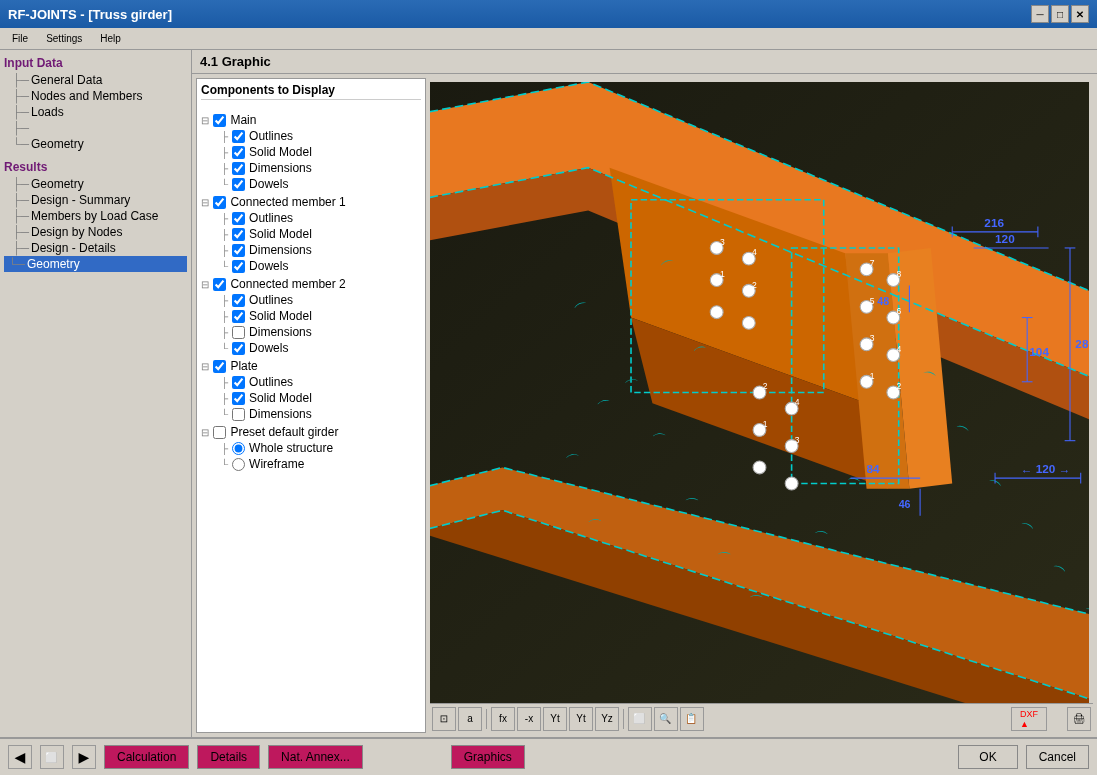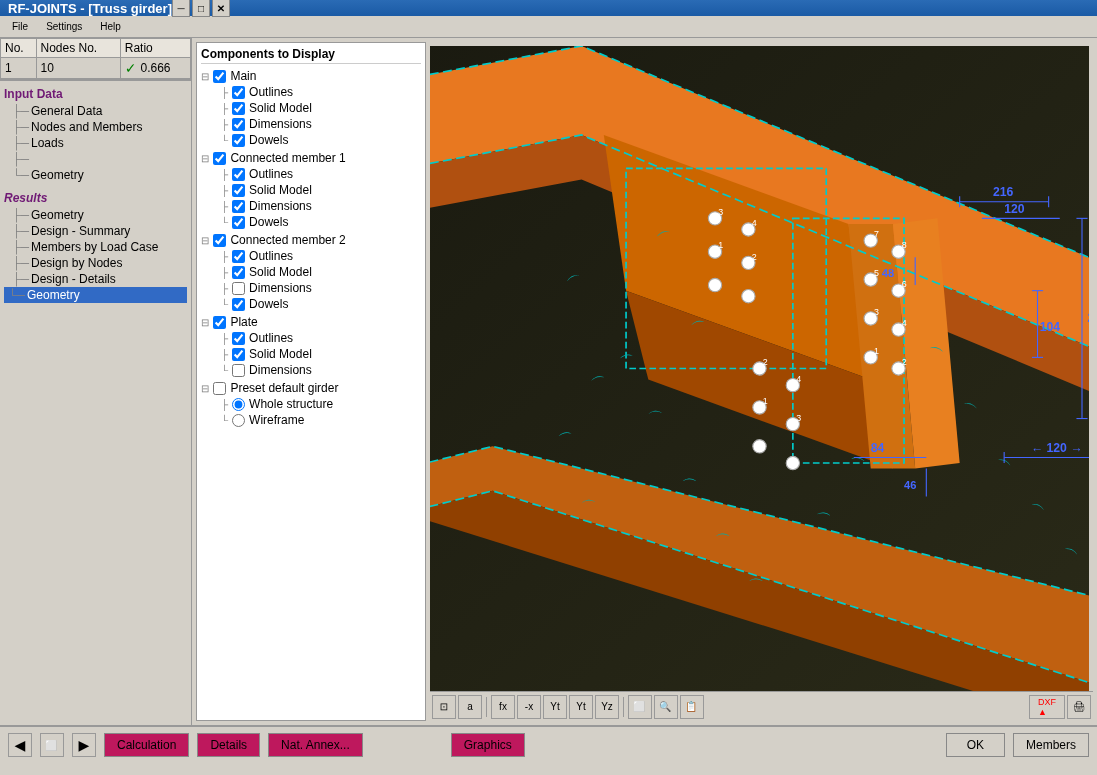--- a/index.html
+++ b/index.html
@@ -2,23 +2,24 @@
 <html><head>
   <meta charset="utf-8">
   <style>
     * { box-sizing: border-box; margin: 0; padding: 0; }
     body { font-family: 'Segoe UI', Tahoma, Geneva, Verdana, sans-serif; font-size: 12px; background: #d4d0c8; overflow: hidden; }
     
     
     .title-bar {
       background: linear-gradient(to bottom, #2a6bb5, #1a5aa5);
       color: white;
-      height: 16px;
+      height: 28px;
       display: flex;
       align-items: center;
+      justify-content: space-between;
       padding: 0 8px;
       font-size: 13px;
       font-weight: bold;
     }
     .title-bar-controls { display: flex; gap: 2px; }
     .title-btn {
       width: 18px; height: 18px;
       background: #d4d0c8;
       border: 1px solid #888;
       display: flex; align-items: center; justify-content: center;
@@ -127,21 +128,21 @@
       width: 230px;
       background: white;
       border: 1px solid #999;
       margin: 4px;
       padding: 4px;
       overflow-y: auto;
       font-size: 12px;
     }
     .components-title {
       font-weight: bold;
-      margin-bottom: 4px;
+      margin-bottom: 12px;
       padding-bottom: 2px;
       border-bottom: 1px solid #ccc;
     }
     .comp-group { margin-bottom: 2px; }
     .comp-group-header {
       display: flex;
       align-items: center;
       gap: 4px;
       padding: 1px 0;
       cursor: pointer;
@@ -179,21 +180,21 @@
     }
     .toolbar-btn {
       width: 24px; height: 24px;
       background: #d4d0c8;
       border: 1px solid #999;
       display: flex; align-items: center; justify-content: center;
       cursor: pointer;
       font-size: 10px;
     }
     .toolbar-sep { width: 1px; height: 20px; background: #999; margin: 0 2px; }
-    .toolbar-right { margin-left: auto; display: flex; gap: 2px; }
+    .toolbar-right { margin-left: auto; display: flex; gap: 20px; }
     
     
     .bottom-bar {
       height: 38px;
       background: #d4d0c8;
       border-top: 2px solid #999;
       display: flex;
       align-items: center;
       padding: 4px 8px;
       gap: 8px;
@@ -265,43 +266,20 @@
 <div class="menu-bar">
   <span class="menu-item">File</span>
   <span class="menu-item">Settings</span>
   <span class="menu-item">Help</span>
 </div>
 
 <div class="main-container">
 
   <div class="left-panel">
 
-    <div class="results-table">
-      <table>
-        <thead>
-          <tr>
-            <th>No.</th>
-            <th>Nodes No.</th>
-            <th>Ratio</th>
-          </tr>
-        </thead>
-        <tbody>
-          <tr>
-            <td>1</td>
-            <td>10</td>
-            <td>
-              <div class="ratio-cell">
-                <span style="color:green; font-size:14px;">✓</span>
-                <span>0.666</span>
-              </div>
-            </td>
-          </tr>
-        </tbody>
-      </table>
-    </div>
 
     <div class="nav-tree">
 
       <div class="section-header">Input Data</div>
 
       <div class="tree-item indent-1">
         <span class="tree-line">├─</span>
         <span>General Data</span>
       </div>
       <div class="tree-item indent-1">
@@ -313,21 +291,21 @@
         <span>Loads</span>
       </div>
       <div class="tree-item indent-1">
         <span class="tree-line">├─</span>
       </div>
       <div class="tree-item indent-1">
         <span class="tree-line">└─</span>
         <span>Geometry</span>
       </div>
 
-      <div class="section-header" style="margin-top:6px;font-style:italic;">Results</div>
+      <div class="section-header" style="margin-top:6px;">Results</div>
 
       <div class="tree-item indent-1">
         <span class="tree-line">├─</span>
         <span>Geometry</span>
       </div>
       <div class="tree-item indent-1">
         <span class="tree-line">├─</span>
         <span>Design - Summary</span>
       </div>
       <div class="tree-item indent-1">
@@ -345,20 +323,21 @@
       <div class="tree-item indent-1 nav-active">
         <span class="tree-line">└─</span>
         <span>Geometry</span>
       </div>
 
     </div>
   </div>
 
   <div class="right-panel">
 
+    <div class="section-title">4.1 Graphic</div>
 
     <div class="content-area">
 
       <div class="components-panel">
         <div class="components-title">Components to Display</div>
 
         <div class="comp-group">
           <div class="comp-group-header">
             <span style="color:#808080;font-size:10px;">⊟</span>
             <input type="checkbox" checked="" style="">
@@ -652,14 +631,14 @@
   <div class="nav-btn" style="font-size:10px;">⬜</div>
   <div class="nav-btn">▶</div>
 
   <button class="action-btn">Calculation</button>
   <button class="action-btn">Details</button>
   <button class="action-btn">Nat. Annex...</button>
 
   <button class="action-btn" style="margin-left:80px;">Graphics</button>
 
   <button class="ok-btn">OK</button>
-  <button class="cancel-btn">Members</button>
+  <button class="cancel-btn">Cancel</button>
 </div>
 
 </body></html>

